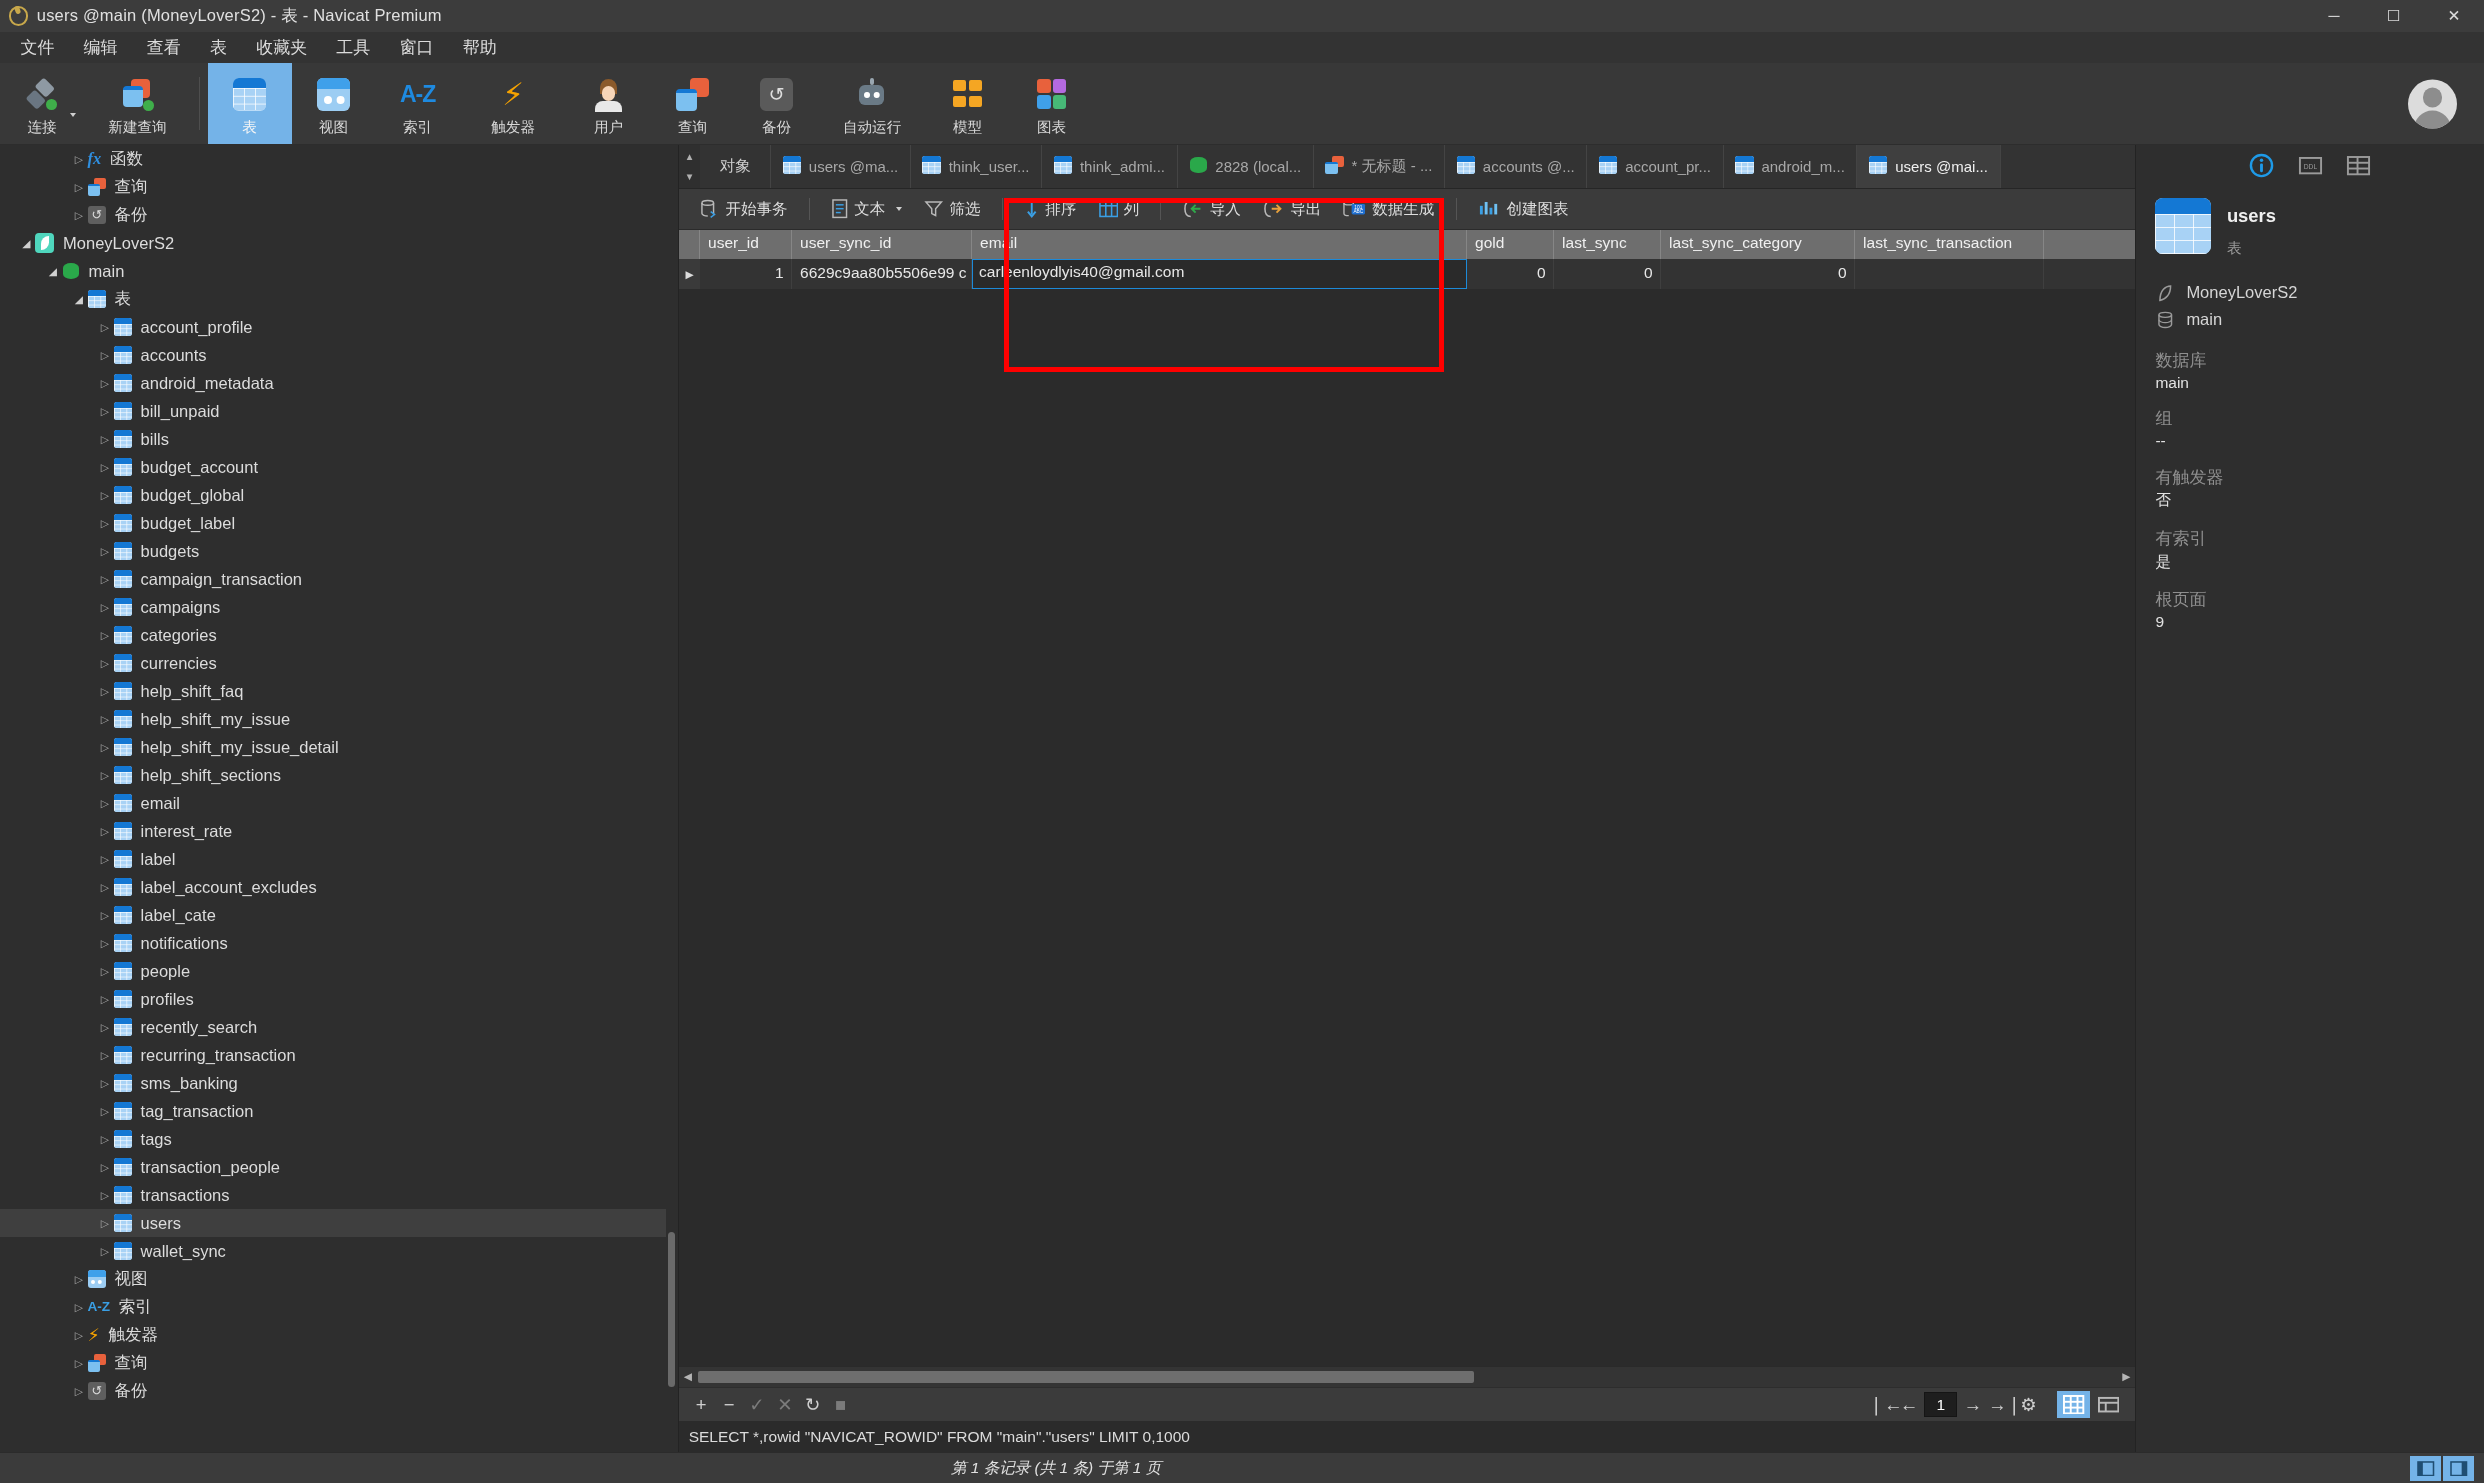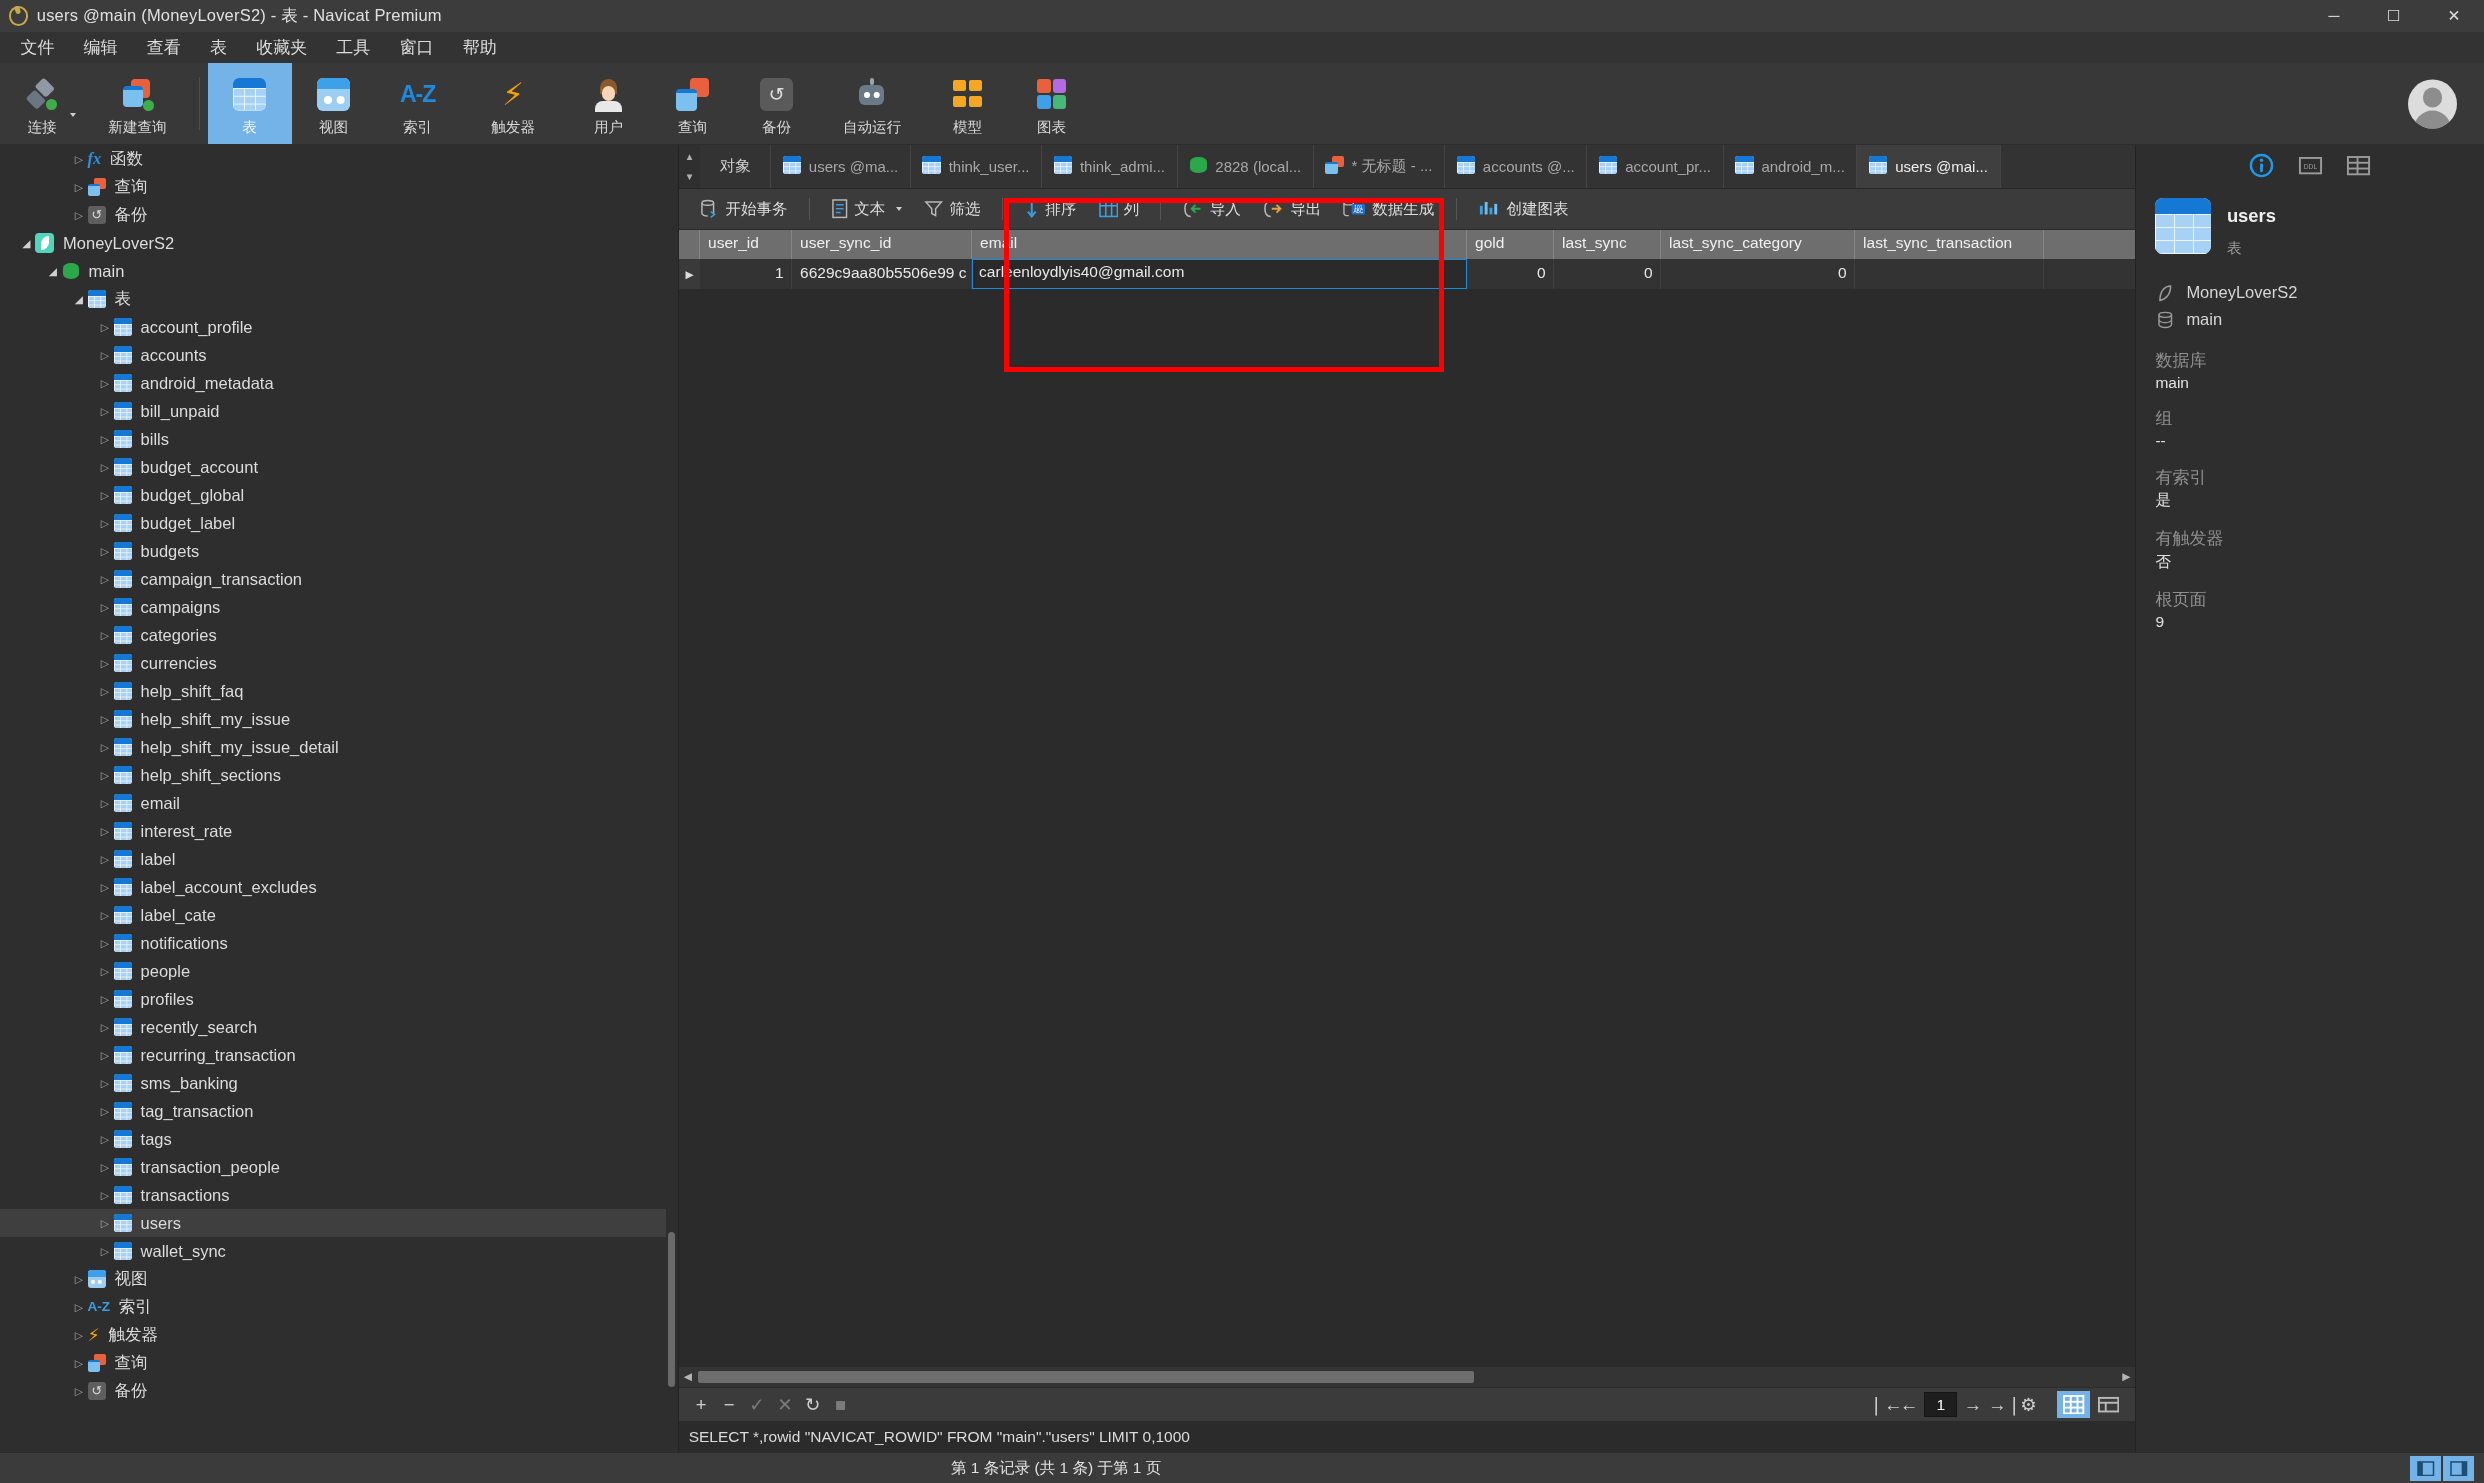--- a/index.html
+++ b/index.html
@@ -272,21 +272,21 @@
   .infofield { padding: 15.5px 19.4px 0 19.4px; }
   .infolabel { font-size: 17px; color: #8f8f8f; margin-bottom: 1.9px; }
   .infovalue { font-size: 15.5px; color: #e2e2e2; }
 
   
   .statusbar {
     height: 32px; flex: 0 0 32px; background: #3b3b3b; display: flex; align-items: center;
     border-top: 1px solid #2b2b2b;
   }
   .sb-left { width: 679px; flex: 0 0 679px; }
-  .sb-mid { flex: 1; display:flex; align-items:center; padding-left: 272px; font-size: 15.5px; color: #e0e0e0; }
+  .sb-mid { flex: 1; display:flex; align-items:center; padding-left: 272px; font-size: 15.5px; color: #e0e0e0; font-style: italic; }
   .sb-right { display: flex; gap: 1.9px; padding-right: 9.7px; }
   .sbtn { width: 31px; height: 25px; display:flex; align-items:center; justify-content:center; background:#74b3e8; }
 
   
   .annot {
     position: absolute; border: 5.8px solid #f00; pointer-events: none; z-index: 50;
   }
   svg { display: block; }
 </style>
 </head>
@@ -1230,26 +1230,26 @@
       <div id="infofields">
           <div class="infofield">
             <div class="infolabel">数据库</div>
             <div class="infovalue">main</div>
           </div>
           <div class="infofield">
             <div class="infolabel">组</div>
             <div class="infovalue">--</div>
           </div>
           <div class="infofield">
+            <div class="infolabel">有触发器</div>
+            <div class="infovalue">否</div>
+          </div>
+          <div class="infofield">
             <div class="infolabel">有索引</div>
             <div class="infovalue">是</div>
-          </div>
-          <div class="infofield">
-            <div class="infolabel">有触发器</div>
-            <div class="infovalue">否</div>
           </div>
           <div class="infofield">
             <div class="infolabel">根页面</div>
             <div class="infovalue">9</div>
           </div>
         </div>
     </div>
   </div>
 
   <div class="statusbar">

